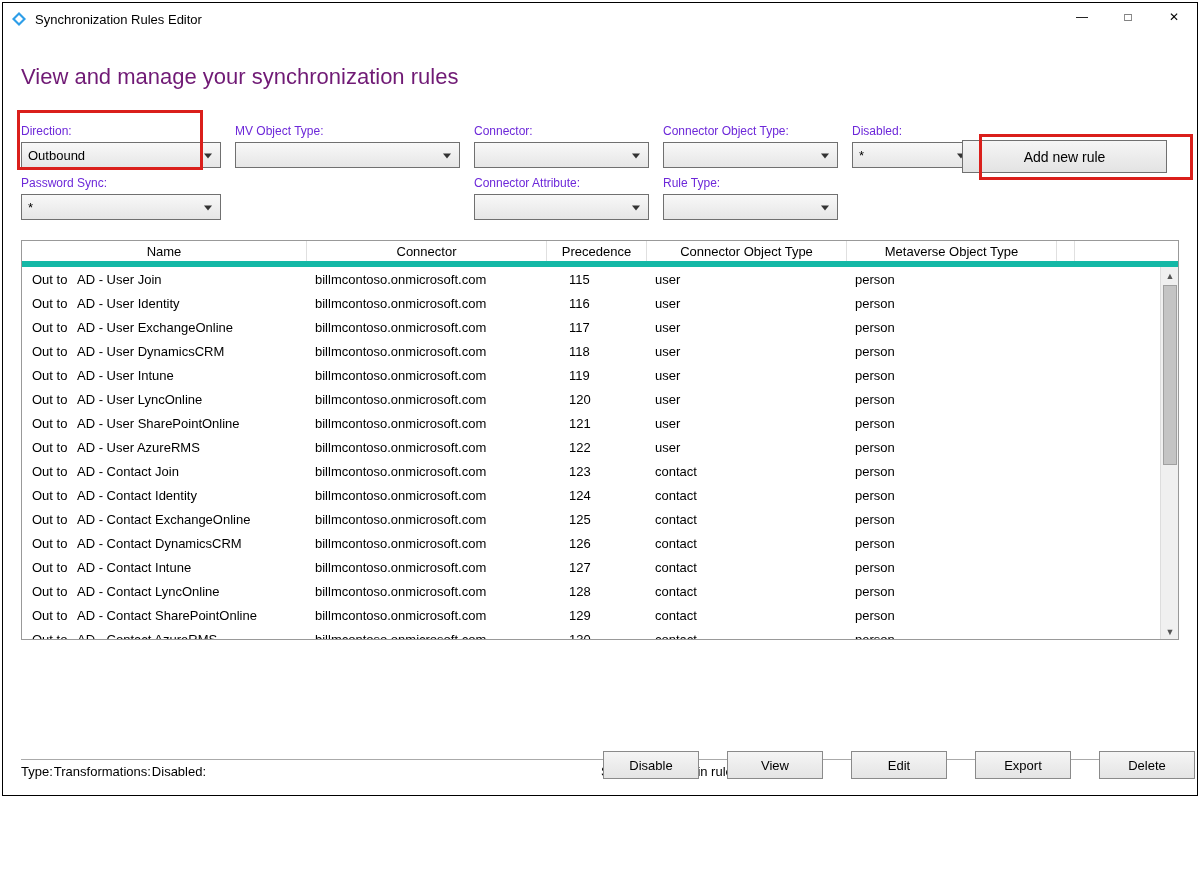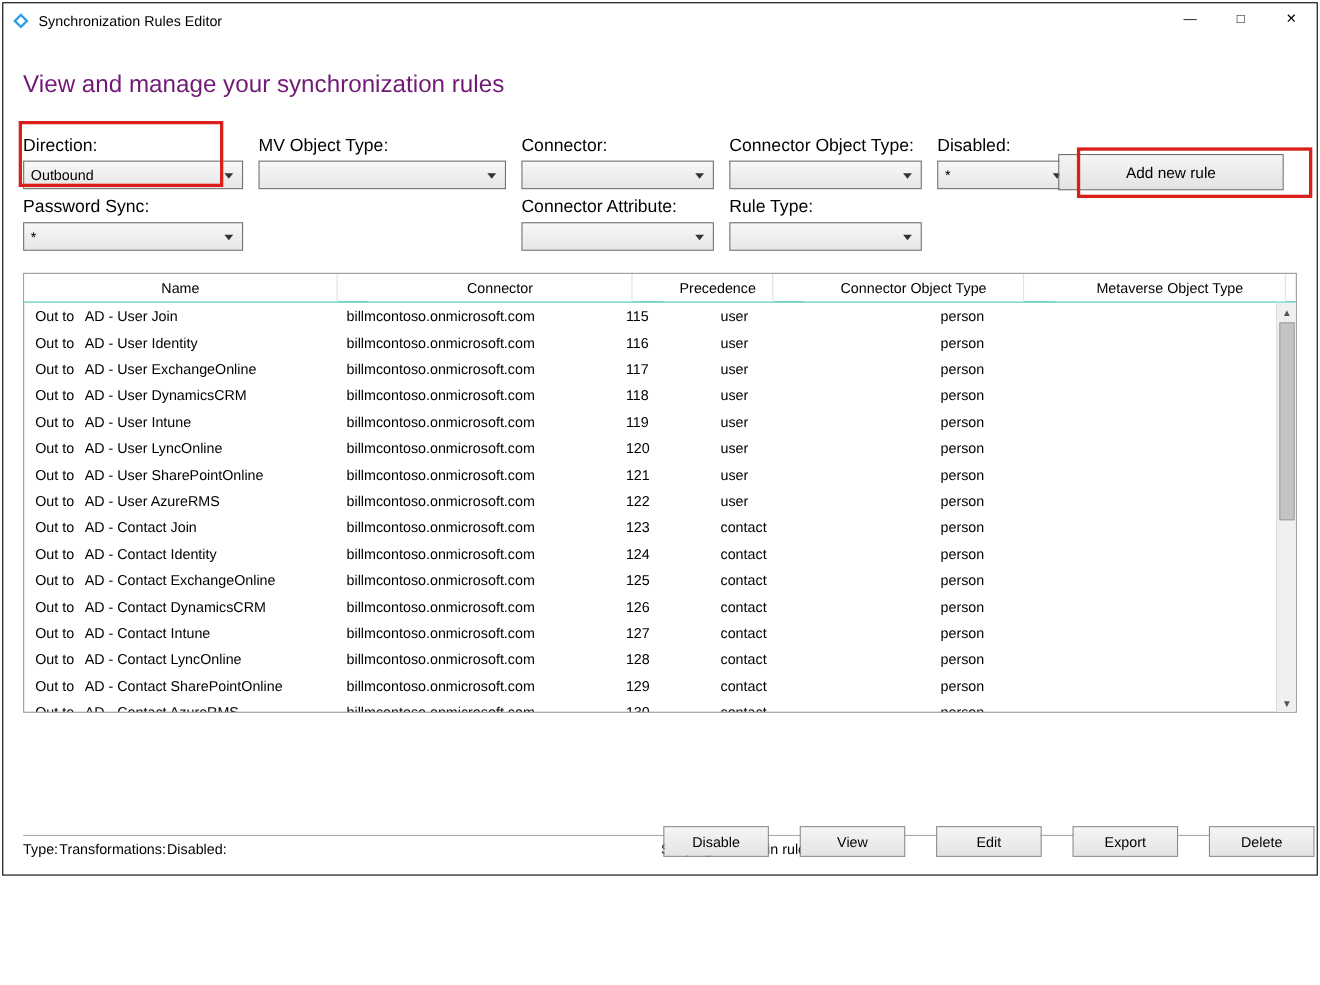--- a/index.html
+++ b/index.html
@@ -10,39 +10,39 @@
 .titlebar { height:32px; display:flex; align-items:center; padding:0 0 0 8px; font-size:13px; }
 .title-icon { width:16px; height:16px; margin-right:8px; position:relative; }
 .title-icon svg { width:16px; height:16px; }
 .title-text { flex:1; }
 .win-btns { display:flex; align-items:flex-start; height:32px; }
 .win-btn { width:46px; height:28px; display:flex; align-items:center; justify-content:center; font-family:"Segoe UI Symbol", sans-serif; font-size:12px; }
 .content { padding:18px 18px 12px 18px; }
 .page-title { font-size:22px; color:#701a75; font-weight:400; margin:11px 0 24px 0; }
 .filters { position:relative; padding-top:10px; }
 .filter-grid { display:grid; grid-template-columns: 200px 225px 175px 175px 122px; gap:8px 14px; }
-.filter-grid .label { font-size:16px; color:#000000; margin-bottom:4px; }
+.filter-grid .label { font-size:12px; color:#6d28d9; margin-bottom:4px; }
 .filter-grid .cell { display:flex; flex-direction:column; }
 .dropdown {
   height:26px; border:1px solid #707070; background:linear-gradient(#f8f8f8,#e6e6e6);
   font-size:13px; display:flex; align-items:center; padding:0 6px; position:relative;
 }
 .dropdown::after {
   content:""; position:absolute; right:8px; top:50%; transform:translateY(-30%);
   border-left:4px solid transparent; border-right:4px solid transparent; border-top:5px solid #333;
 }
 .redbox { position:absolute; border:3px solid #da1f1b; pointer-events:none; }
 .add-btn-wrap { position:absolute; right:12px; top:26px;text-align:right; }
 .add-btn {
   width:205px; height:33px; border:1px solid #707070; background:linear-gradient(#f5f5f5,#e3e3e3);
   font-size:14px; display:flex; align-items:center; justify-content:center;
 }
 
 .tablewrap { margin-top:20px; border:1px solid #999; height:400px; overflow:hidden; position:relative; }
-.thead { display:grid; grid-template-columns: 285px 240px 100px 200px 210px 18px; height:26px; border-bottom:1px solid #14b8a6;gap:28px; }
+.thead { display:grid; grid-template-columns: 285px 240px 100px 200px 210px 18px; height:26px; border-bottom:6px solid #14b8a6; }
 .thead .hcell { font-size:13px; display:flex; align-items:center; justify-content:center; border-right:1px solid #e0e0e0; background:#fff; }
 .tbody { height:374px; overflow:hidden; position:relative; }
 .row { display:grid; grid-template-columns: 285px 240px 100px 200px 210px 18px; height:24px; font-size:13px; }
 .row .c { display:flex; align-items:center; padding:0 8px; white-space:nowrap; overflow:hidden; }
 .row .c-name { padding-left:10px; }
 .row .c-name .pre { display:inline-block; width:45px; }
 .row .c-prec { justify-content:flex-start; padding-left:22px; }
 .scroll-col { position:absolute; right:0; top:0; width:18px; height:100%; background:#f0f0f0; border-left:1px solid #ddd; }
 .scroll-thumb { width:14px; margin:0 auto; background:#c4c4c4; border:1px solid #a0a0a0; }
 .scroll-btn { width:18px; height:18px; display:flex; align-items:center; justify-content:center; font-size:9px; color:#555; }

